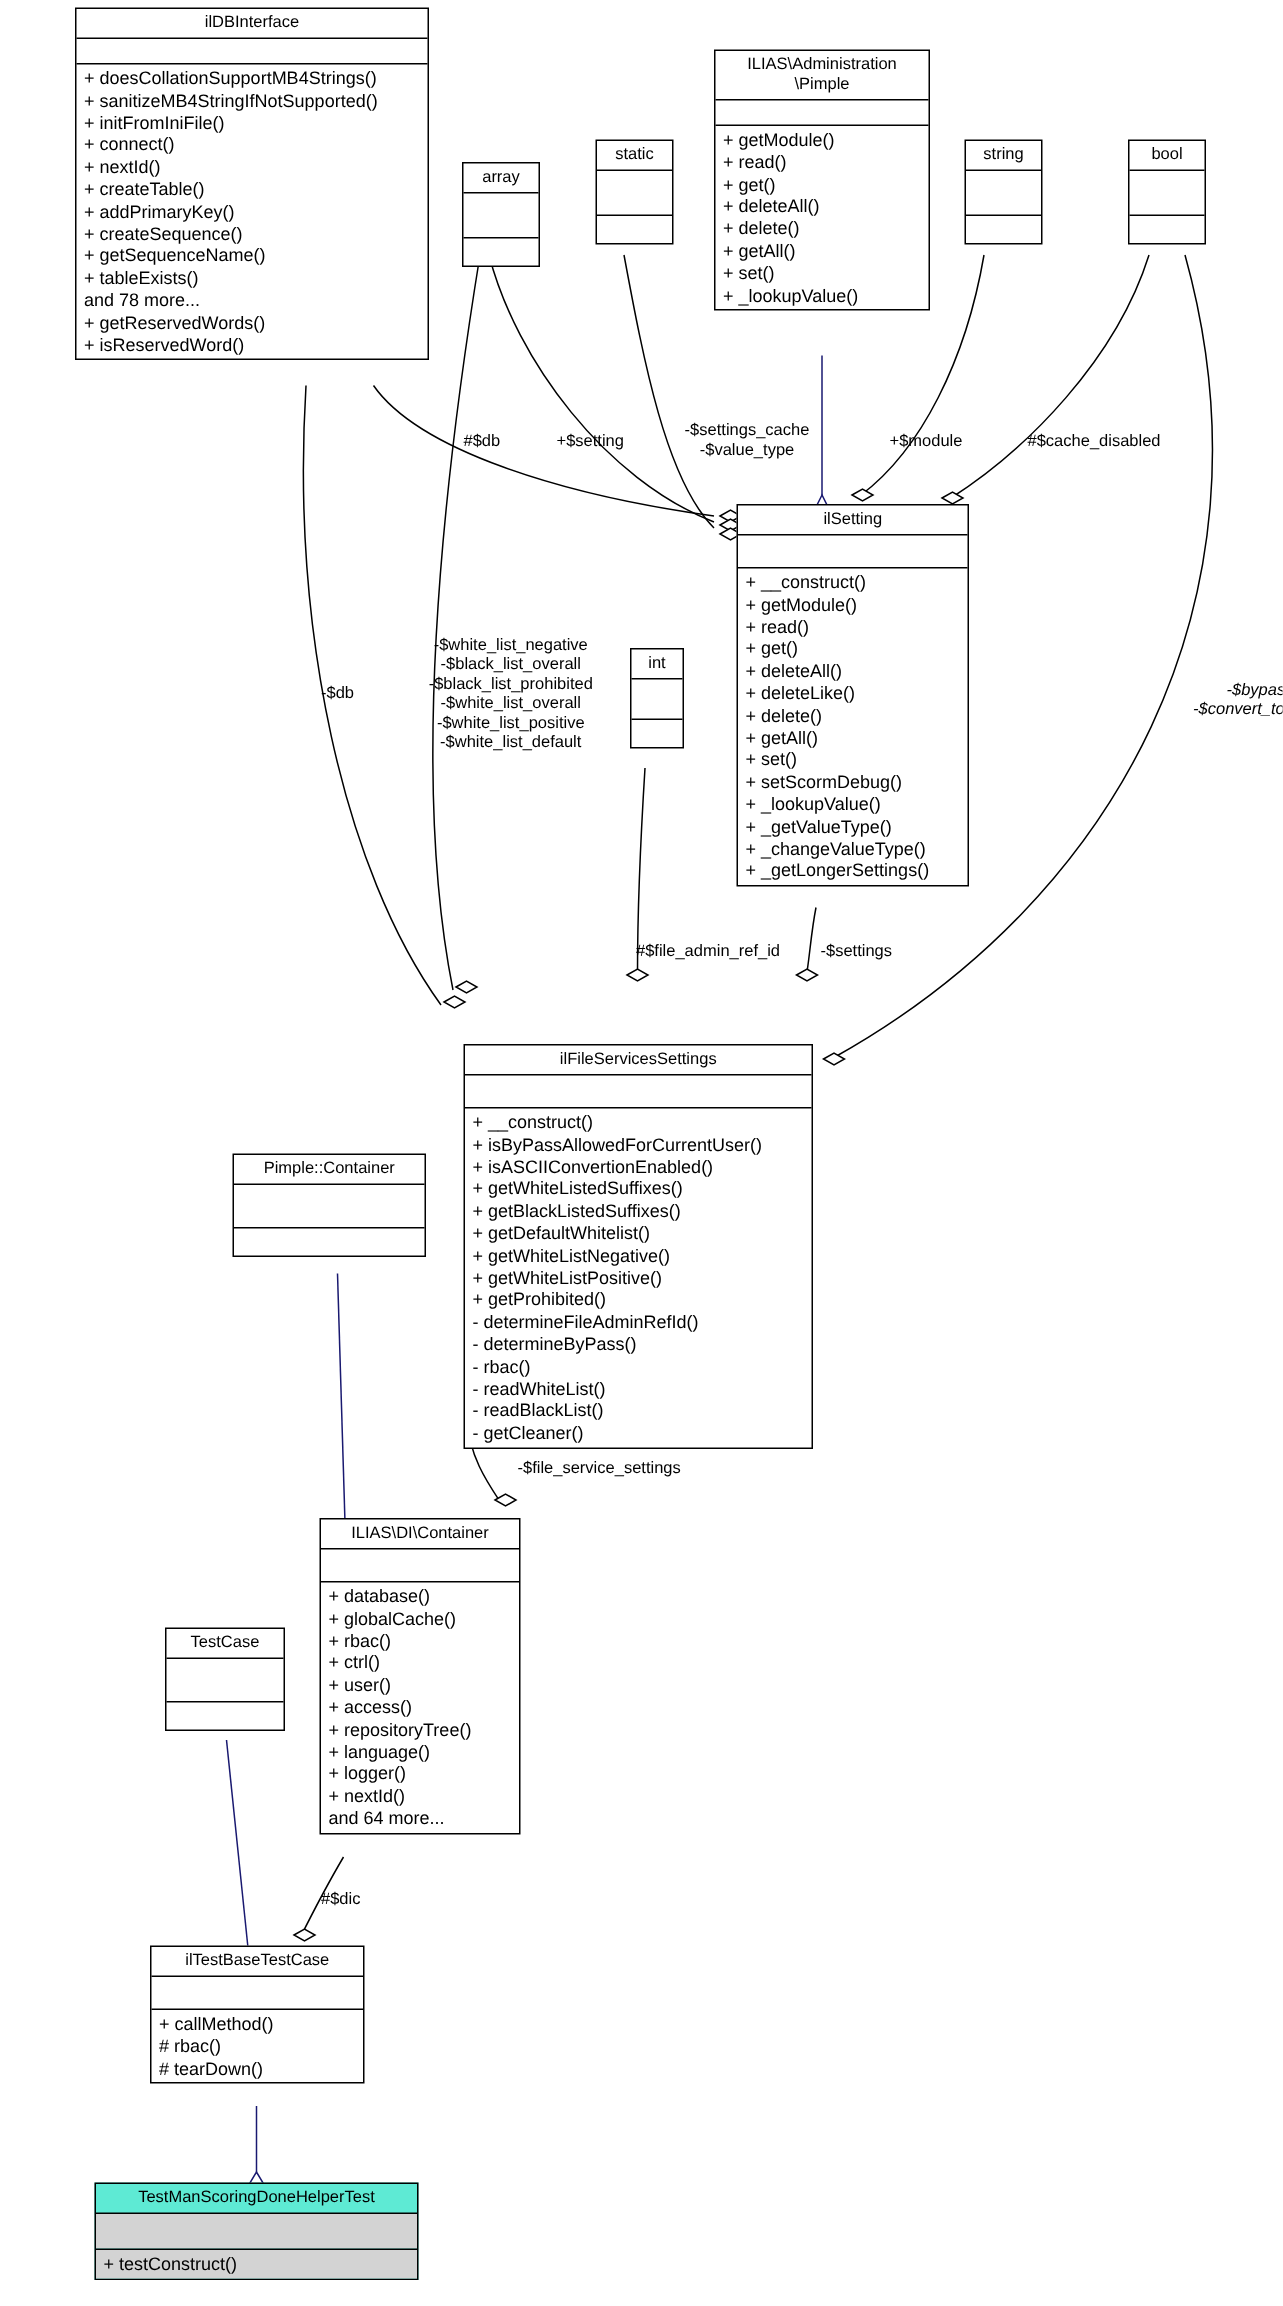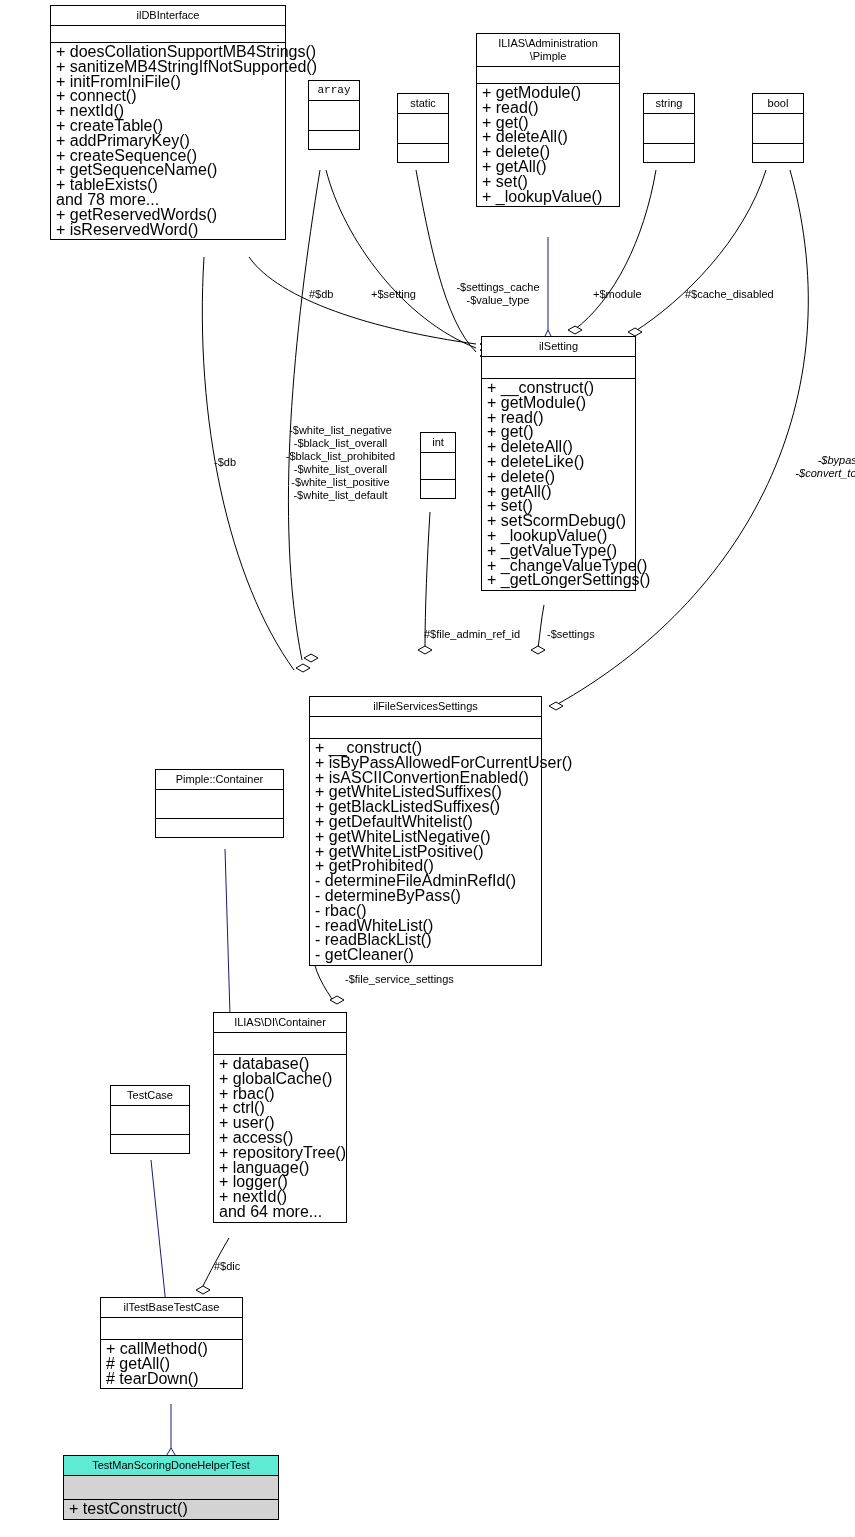--- a/index.html
+++ b/index.html
@@ -3,21 +3,21 @@
 <meta charset="utf-8">
 <style>
   html,body{margin:0;padding:0;background:#ffffff;}
   body{width:855px;height:1537px;position:relative;font-family:"Liberation Sans",sans-serif;color:#000;}
   #canvas{position:absolute;left:0;top:0;width:821px;height:1537px;margin-left:44px;}
   svg.edges{position:absolute;left:0;top:0;width:855px;height:1537px;pointer-events:none;}
   .node{position:absolute;border:1px solid #000;background:#ffffff;box-sizing:border-box;}
   .node .title{text-align:center;font-size:11px;padding:3px 4px;line-height:13px;white-space:pre-line;}
   .node .sep{border-top:1px solid #000;}
   .node .attrs{min-height:12px;padding:2px 4px;font-size:11px;line-height:14px;}
-  .node .ops{padding:2px 5px;font-size:16px;line-height:14.8px;}
+  .node .ops{padding:2px 5px;font-size:12px;line-height:14.8px;}
   .node .ops div{white-space:nowrap;}
   .node.filled{background:#5eead4;}
   .node.filled .attrs,.node.filled .ops{background:#d3d3d3;}
   .edgelabel{position:absolute;font-size:11px;line-height:13px;white-space:pre-line;color:#000;text-align:center;}
   .ta-c{text-align:center;}
 </style>
 </head>
 <body>
 
 <div id="canvas">
@@ -95,21 +95,21 @@
       <div>+ addPrimaryKey()</div>
       <div>+ createSequence()</div>
       <div>+ getSequenceName()</div>
       <div>+ tableExists()</div>
       <div>and 78 more...</div>
       <div>+ getReservedWords()</div>
       <div>+ isReservedWord()</div>
     </div>
   </div>
 
-  <div class="node" style="left:264px;top:80px;width:52px;font-family:Liberation Mono, monospace;">
+  <div class="node" style="left:264px;top:108px;width:52px;">
     <div class="title">array</div>
     <div class="sep"></div>
     <div class="attrs" style="height:25px;"></div>
     <div class="sep"></div>
     <div class="ops" style="height:14px;"></div>
   </div>
 
   <div class="node" style="left:353px;top:93px;width:52px;">
     <div class="title">static</div>
     <div class="sep"></div>
@@ -145,21 +145,21 @@
   </div>
 
   <div class="node" style="left:708px;top:93px;width:52px;">
     <div class="title">bool</div>
     <div class="sep"></div>
     <div class="attrs" style="height:25px;"></div>
     <div class="sep"></div>
     <div class="ops" style="height:14px;"></div>
   </div>
 
-  <div class="node" style="left:437px;top:336px;width:155px;">
+  <div class="node" style="left:447px;top:336px;width:155px;">
     <div class="title">ilSetting</div>
     <div class="sep"></div>
     <div class="attrs" style="height:17px;"></div>
     <div class="sep"></div>
     <div class="ops">
       <div>+ __construct()</div>
       <div>+ getModule()</div>
       <div>+ read()</div>
       <div>+ get()</div>
       <div>+ deleteAll()</div>
@@ -243,21 +243,21 @@
     <div class="ops" style="height:14px;"></div>
   </div>
 
   <div class="node" style="left:56px;top:1297px;width:143px;">
     <div class="title">ilTestBaseTestCase</div>
     <div class="sep"></div>
     <div class="attrs" style="height:17px;"></div>
     <div class="sep"></div>
     <div class="ops">
       <div>+ callMethod()</div>
-      <div># getAll()</div>
+      <div># rbac()</div>
       <div># tearDown()</div>
     </div>
   </div>
 
   <div class="node filled" style="left:19px;top:1455px;width:216px;">
     <div class="title">TestManScoringDoneHelperTest</div>
     <div class="sep"></div>
     <div class="attrs" style="height:19px;"></div>
     <div class="sep"></div>
     <div class="ops">

